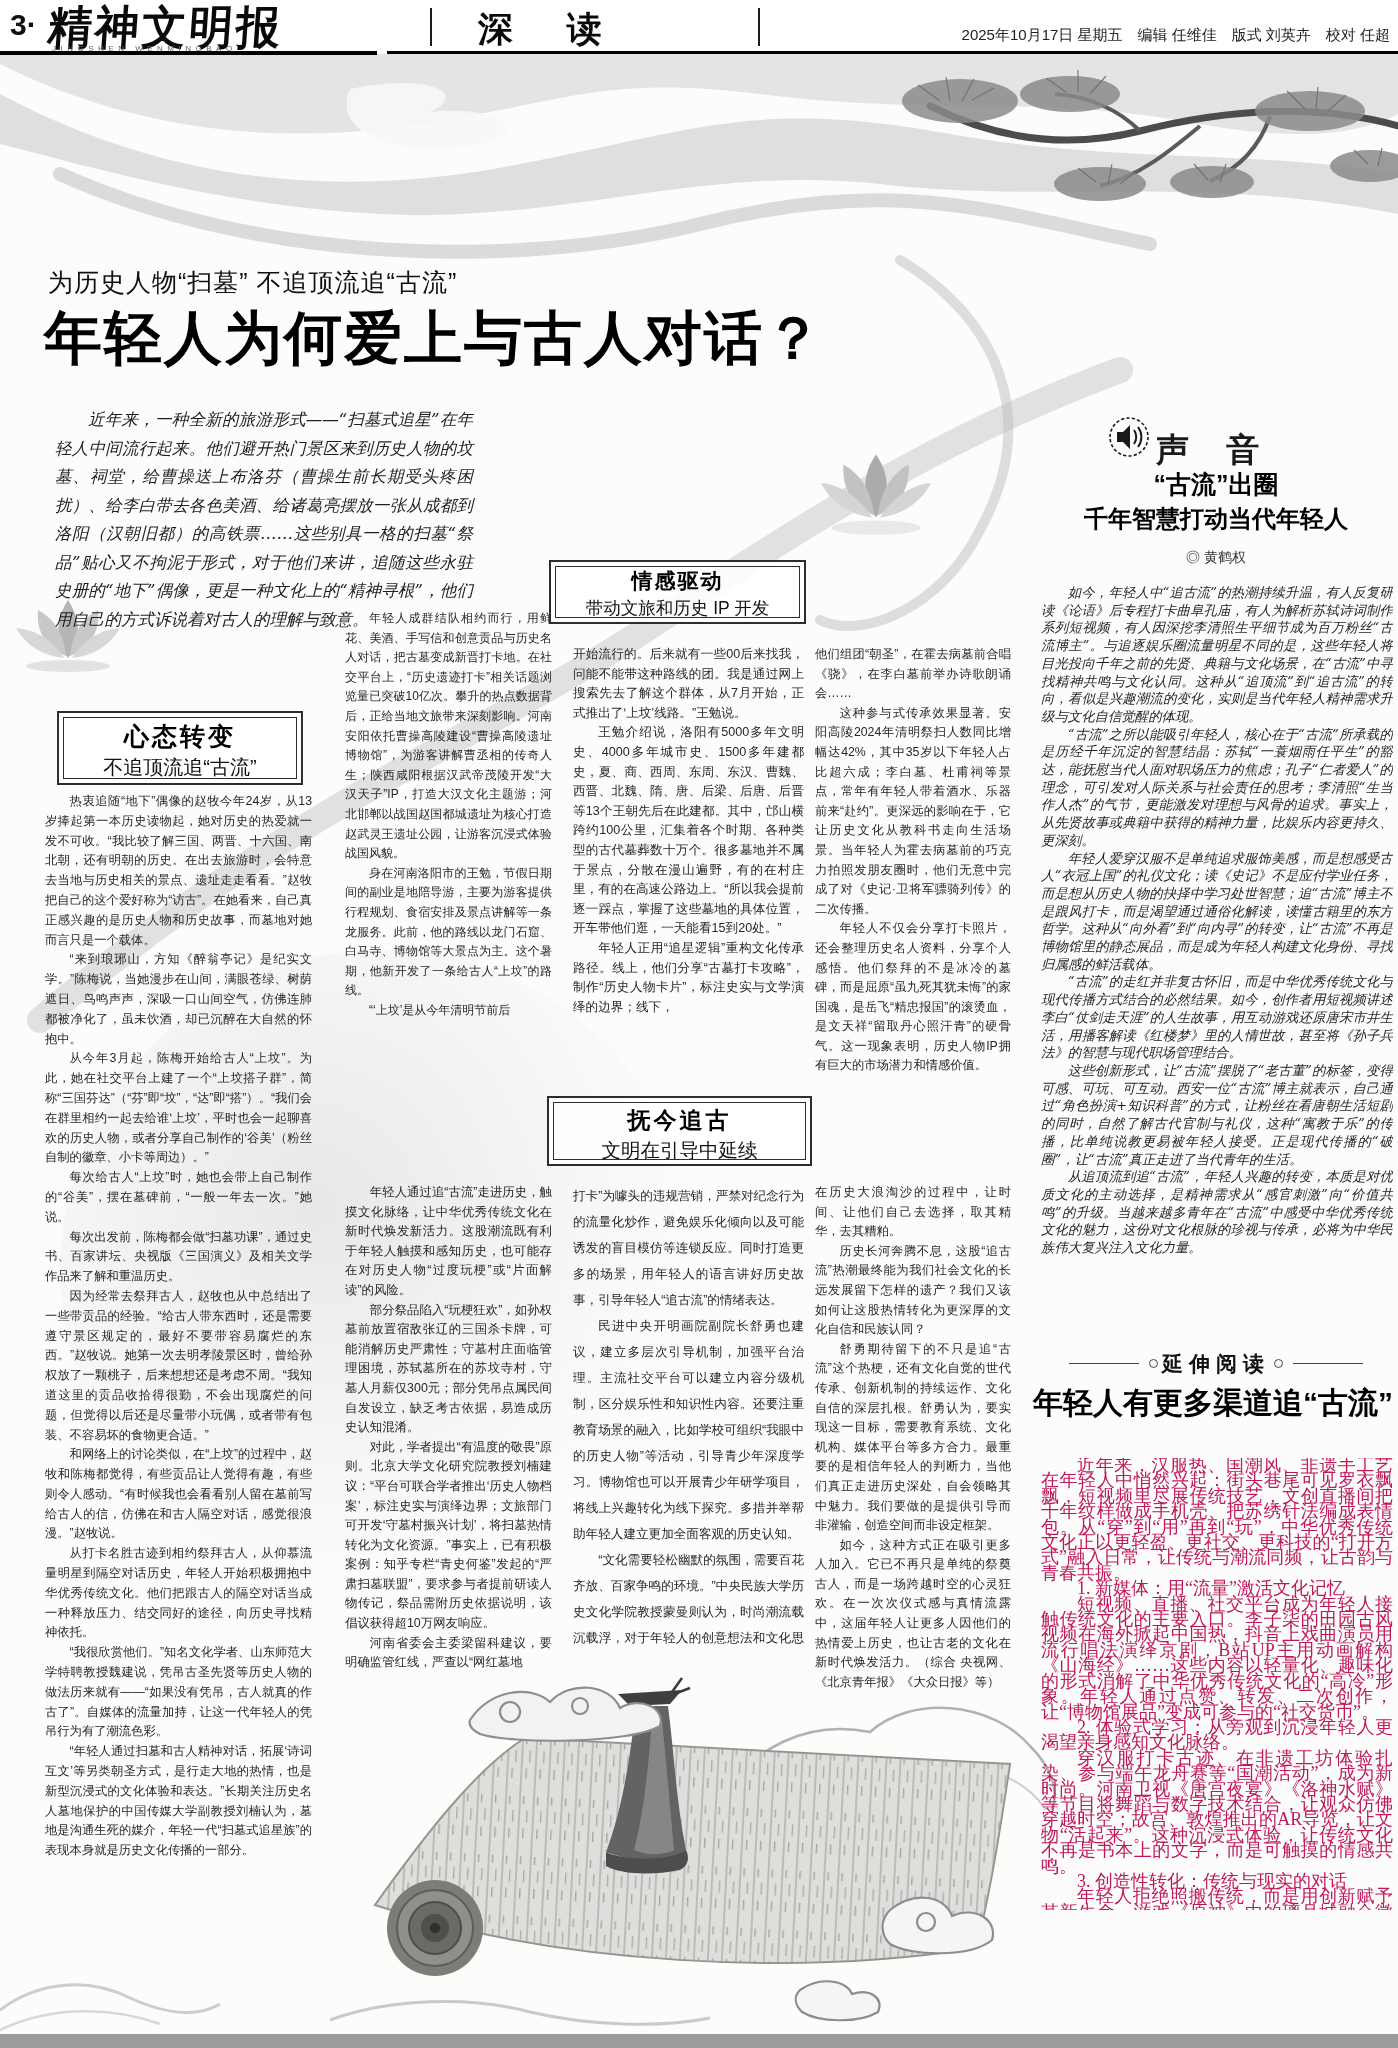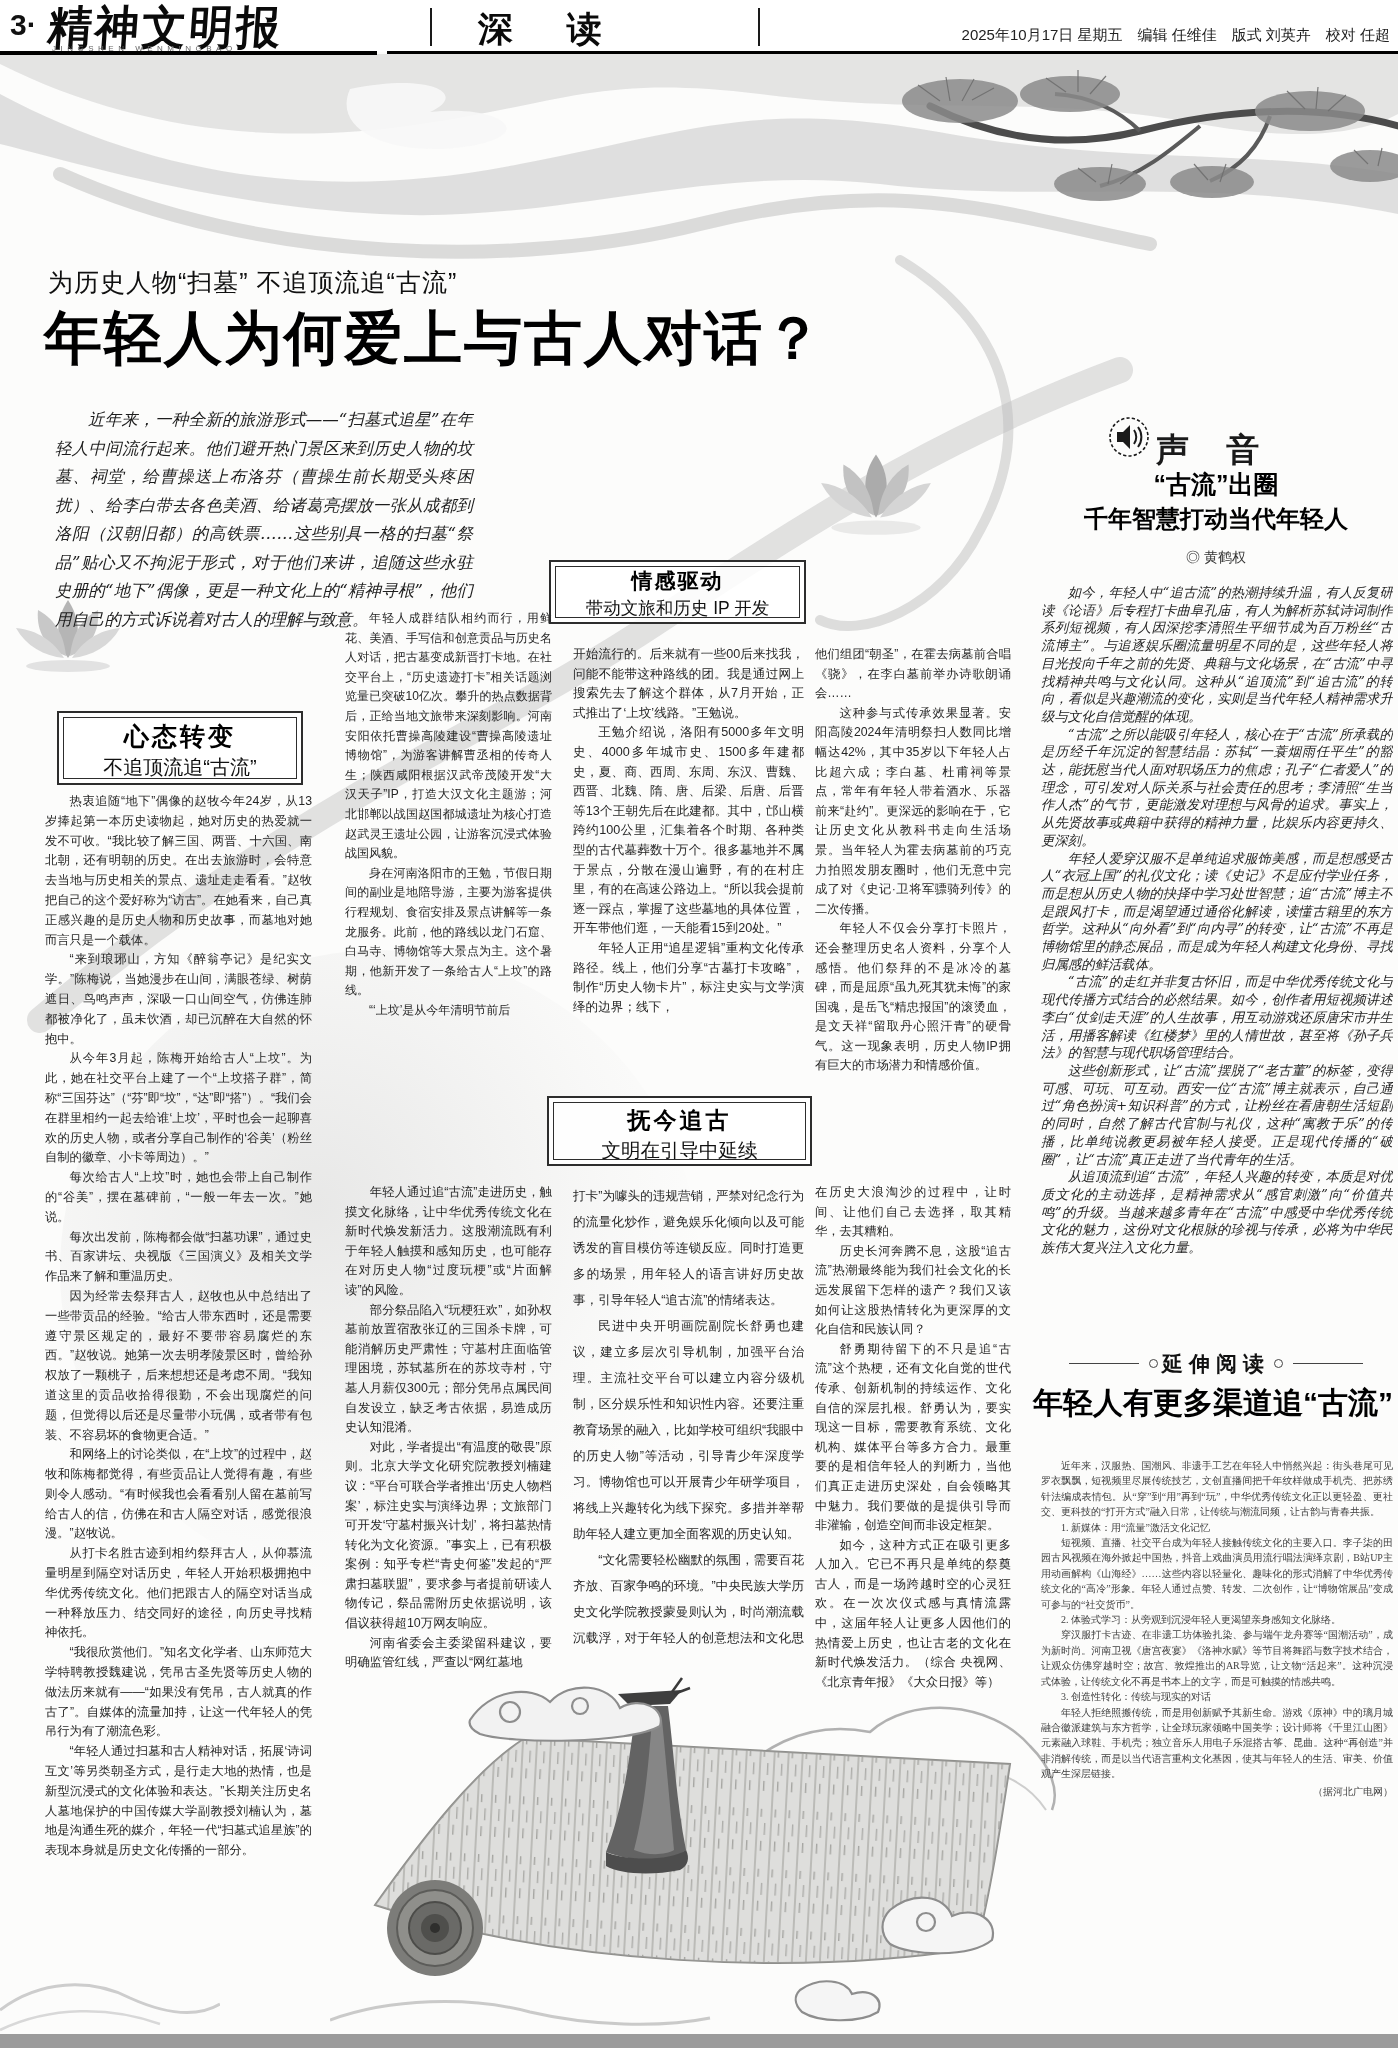--- a/index.html
+++ b/index.html
@@ -63,21 +63,21 @@
               font-family:"DejaVu Serif",serif;font-style:italic;font-size:13.4px;line-height:17.7px;
               text-align:justify;color:#1f1f1f;z-index:5;}
   #voice-body p{margin:0;text-indent:2em;}
   
   #ext-label{position:absolute;left:1040px;top:1350px;width:352px;text-align:center;z-index:5;
              font-family:Liberation Sans, sans-serif;font-weight:bold;font-size:21px;letter-spacing:6px;color:#111;}
   #ext-label .dash{display:inline-block;vertical-align:middle;width:70px;height:1px;background:#444;margin:0 6px 4px 6px;}
   #ext-label .dot{display:inline-block;vertical-align:middle;width:7px;height:7px;border:1px solid #444;border-radius:50%;margin:0 4px 4px 4px;}
   #ext-title{position:absolute;left:1028px;top:1383px;width:370px;text-align:center;font-size:30px;font-weight:bold;color:#000;z-index:5;}
   #ext-body{position:absolute;left:1041px;top:1458px;width:352px;height:452px;overflow:hidden;
-            font-family:"Liberation Serif",serif;font-size:10px;line-height:15.4px;text-align:justify;color:#404040;z-index:5;}
+            font-family:"Liberation Serif",serif;font-size:18px;line-height:15.4px;text-align:justify;color:#be185d;z-index:5;}
   #ext-body p{margin:0;text-indent:2em;}
   #ext-body p.credit{text-align:right;text-indent:0;margin-top:2px;}
 </style>
 </head>
 <body>
 
 <div id="page">
 
   <svg class="deco" style="left:0;top:54px;" width="1398" height="260" viewBox="0 0 1398 260">
     <path d="M0,10 C120,70 260,95 420,70 C560,50 600,20 760,40 C930,62 1040,40 1200,70 C1300,88 1360,80 1398,60 L1398,0 L0,0 Z" fill="#cfcfcf" opacity="0.55"></path>

